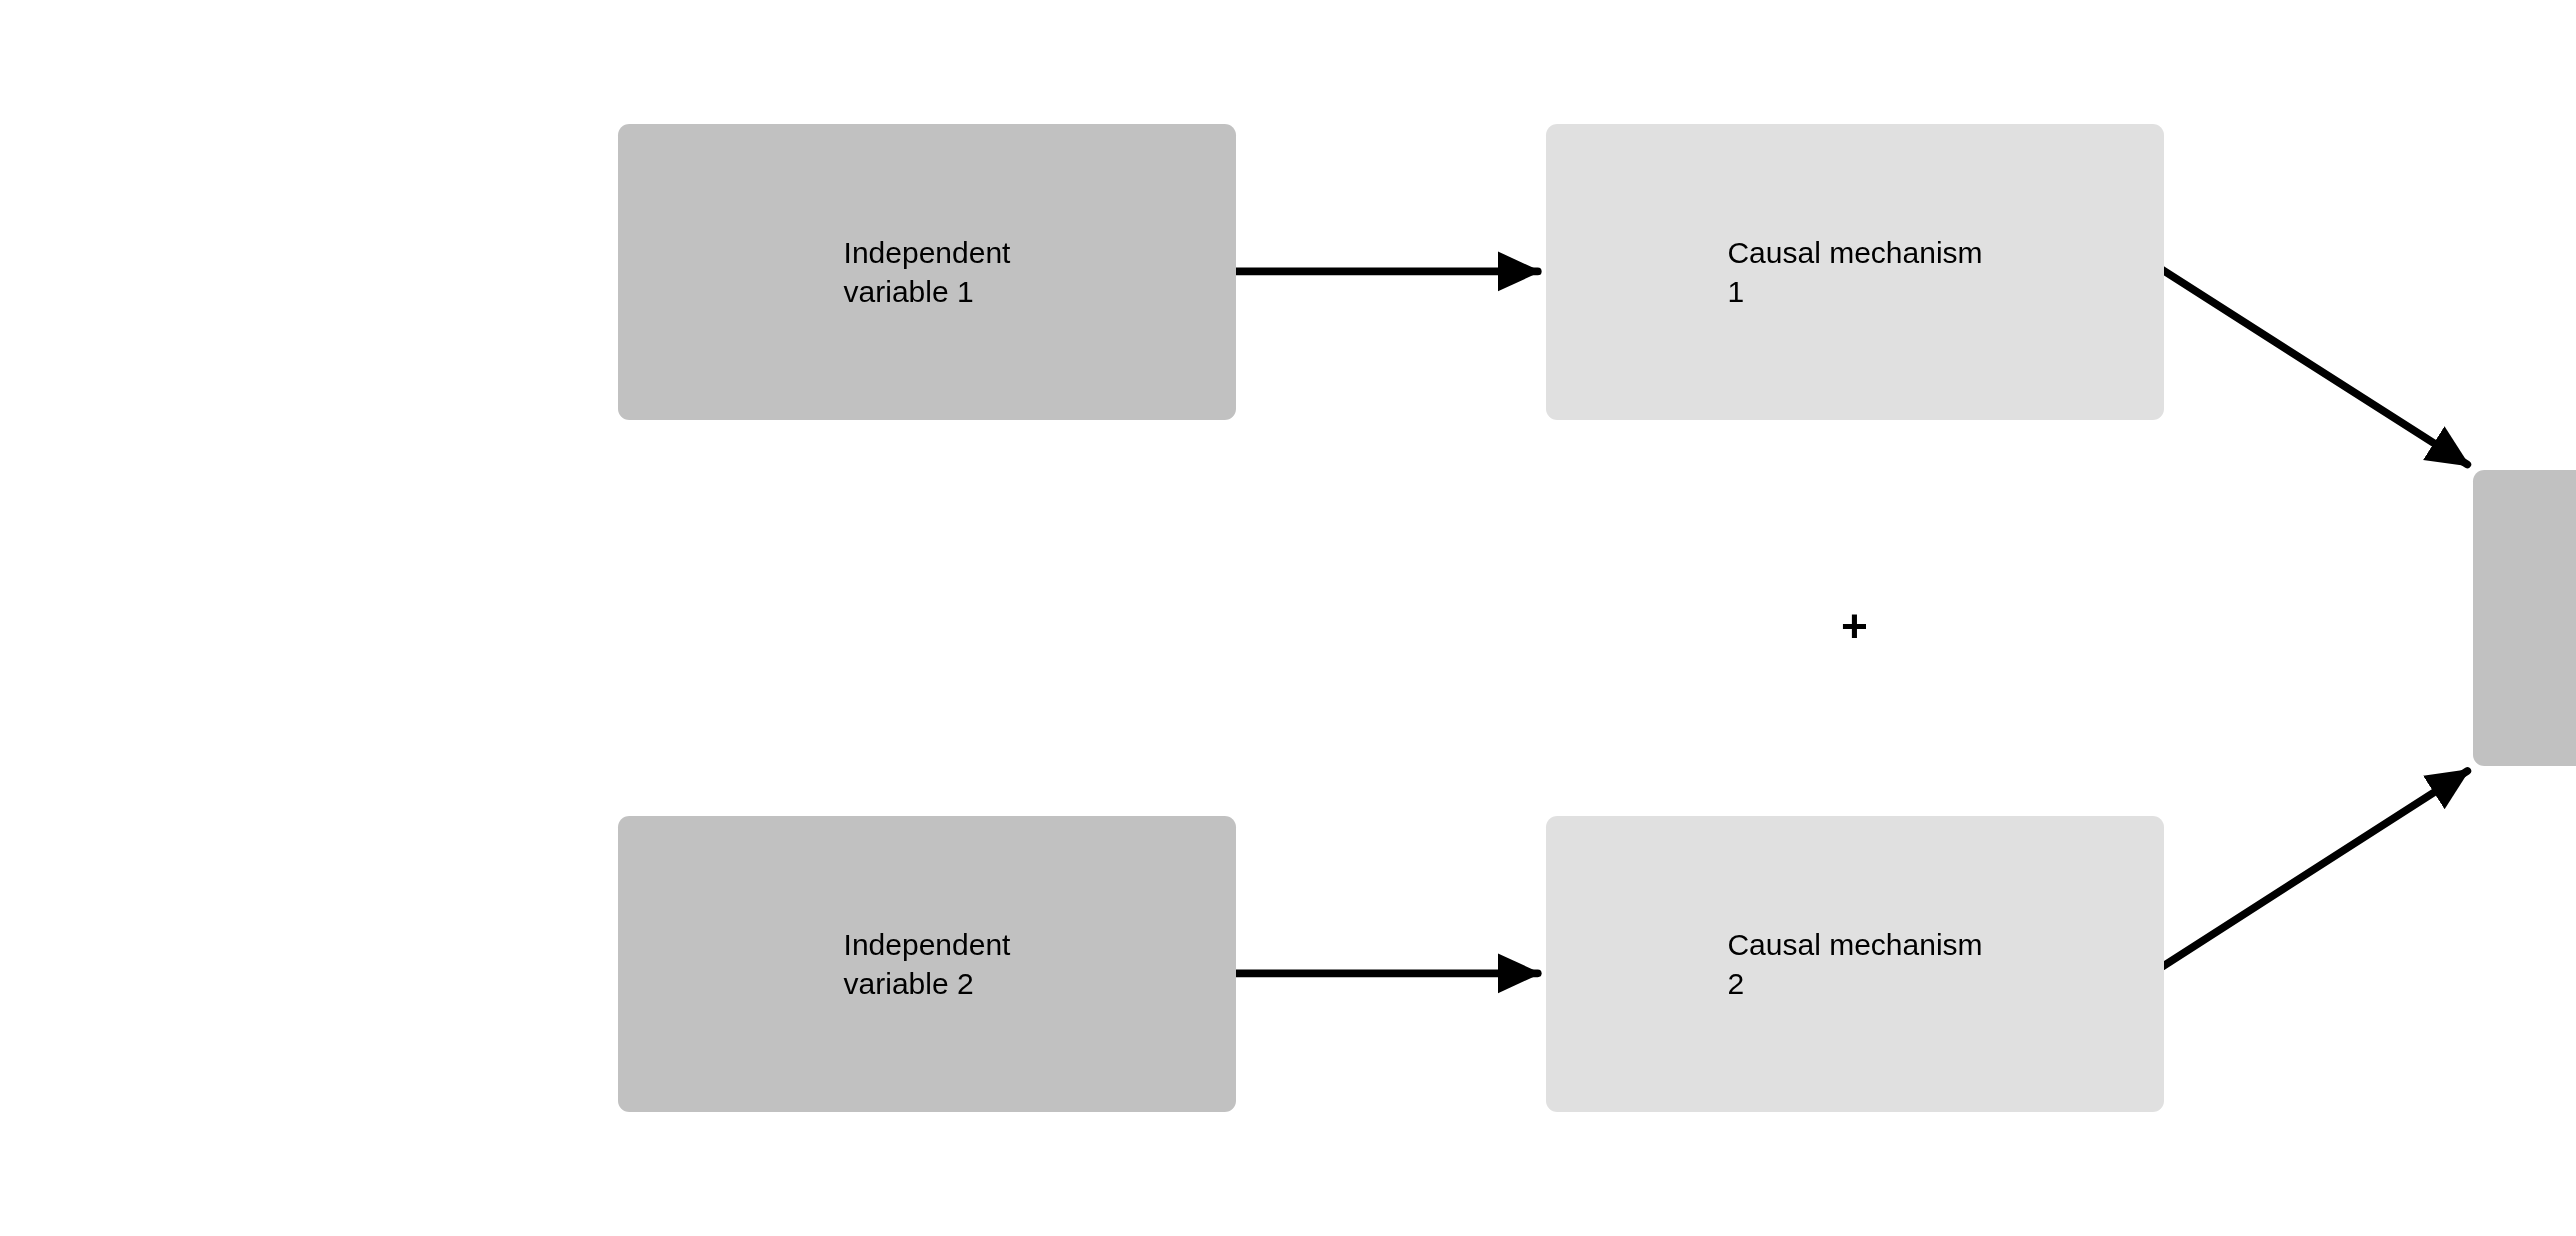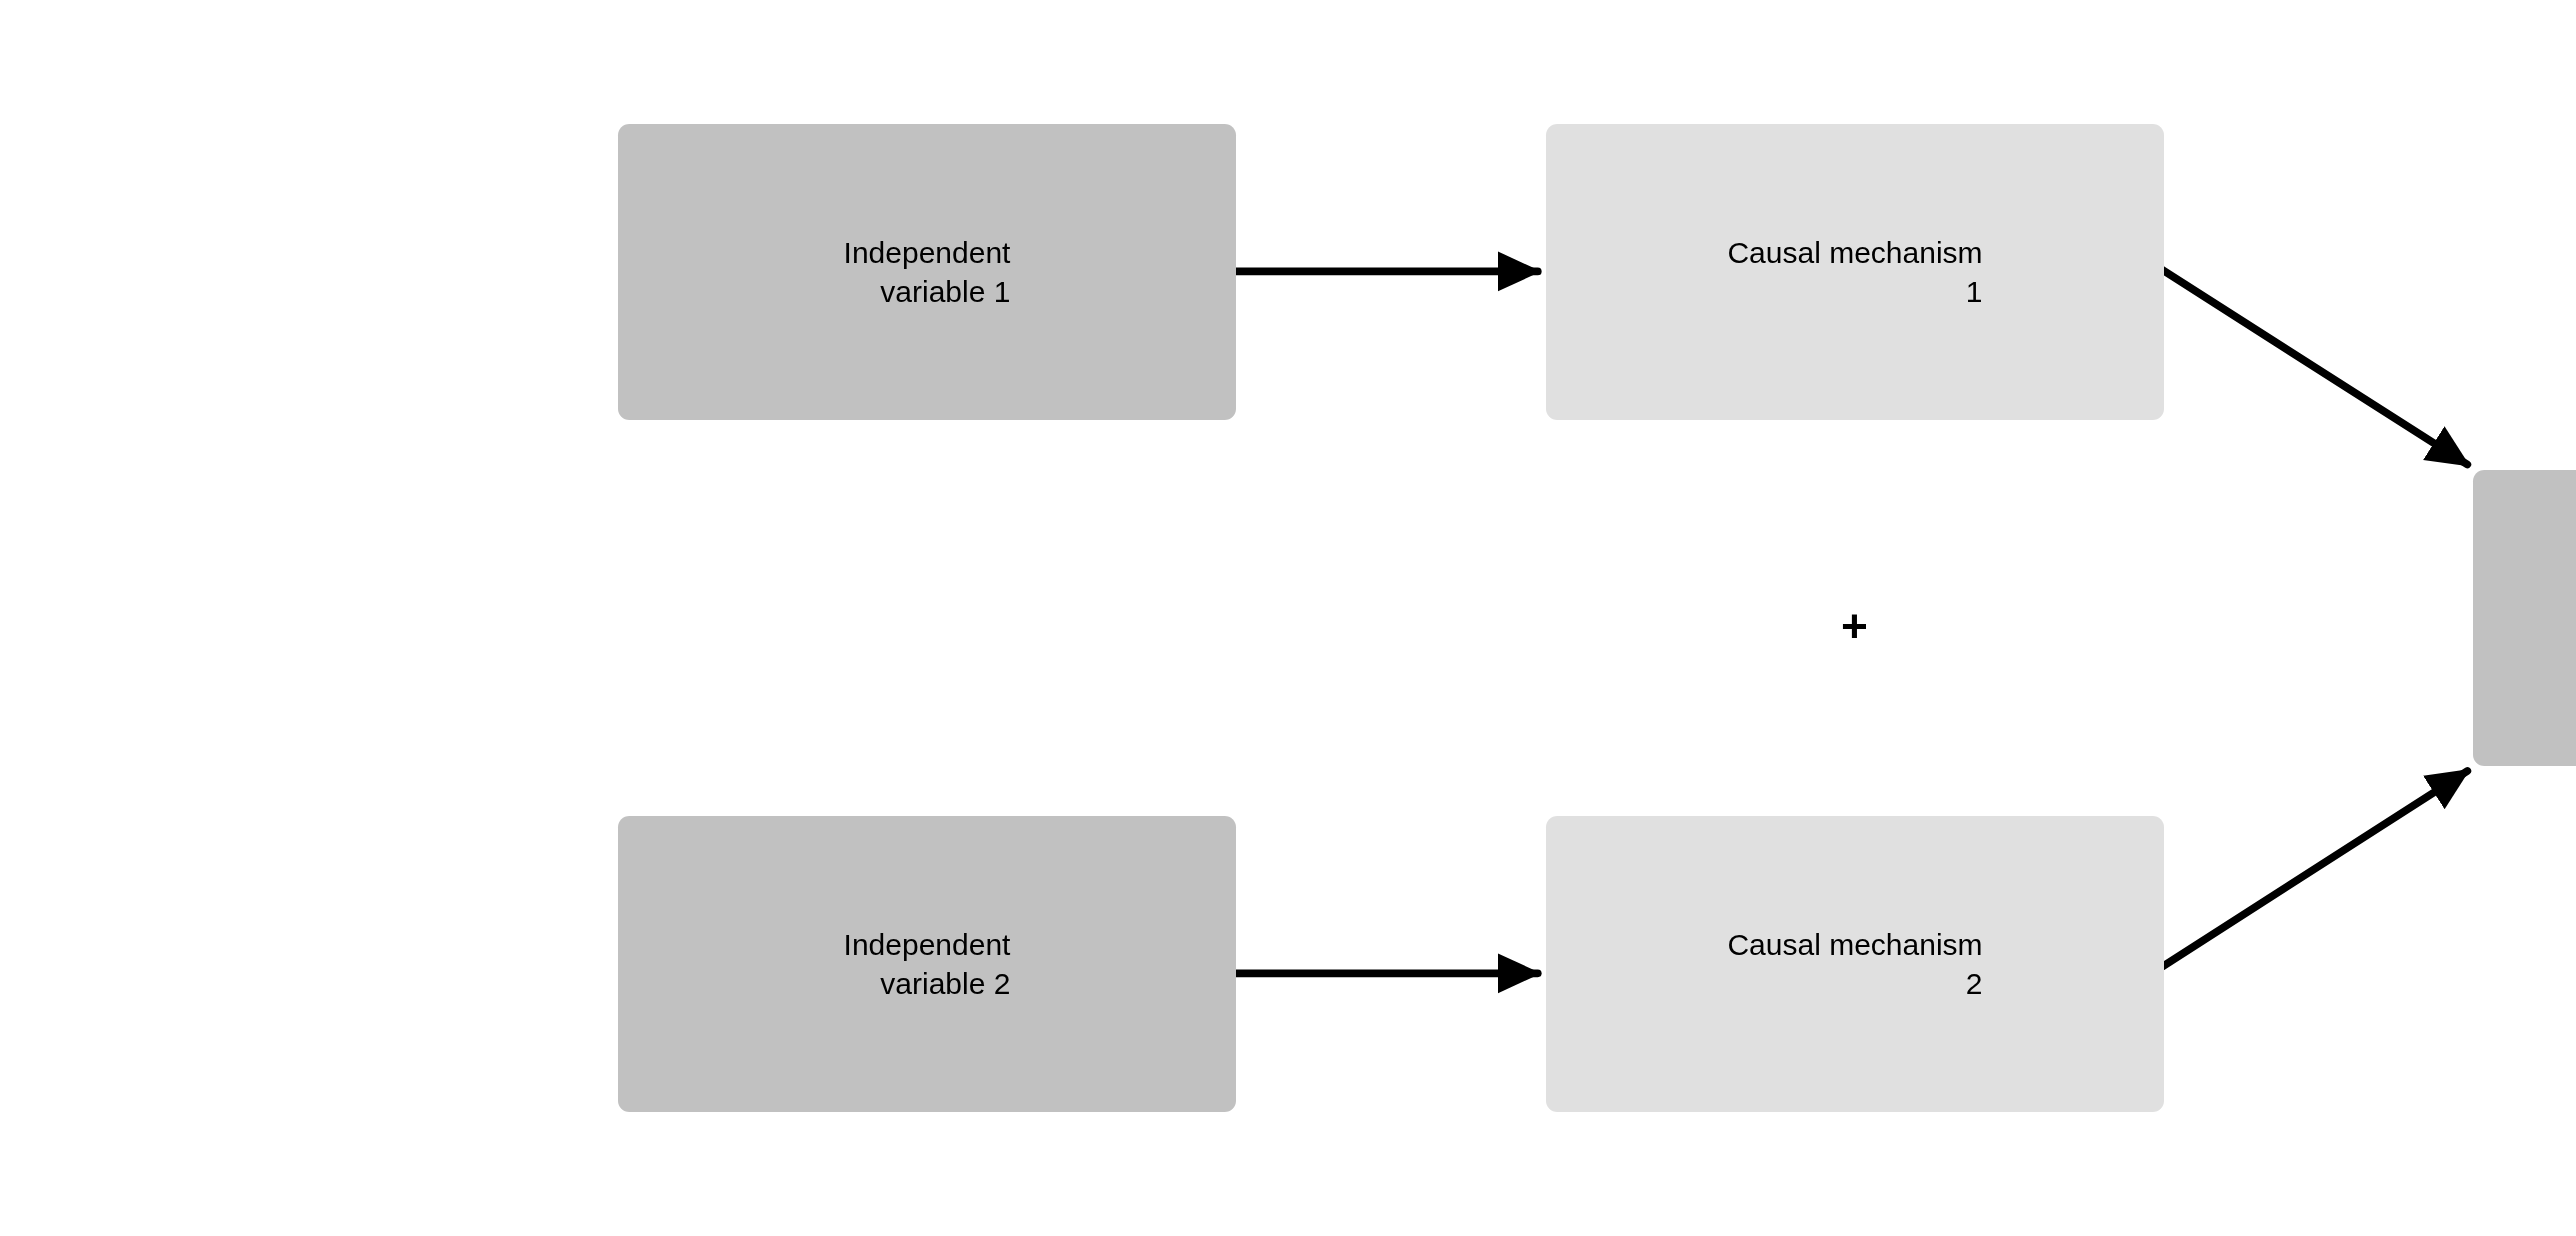--- a/index.html
+++ b/index.html
@@ -15,21 +15,21 @@
     overflow: hidden;
     font-family: "Liberation Sans", "DejaVu Sans", sans-serif;
   }
   .node {
     position: absolute;
     box-sizing: border-box;
     border-radius: 11.3px;
     display: flex;
     align-items: center;
     justify-content: center;
-    text-align: right;
+    text-align: left;
     color: #000000;
     font-size: 30px;
     line-height: 39px;
     font-weight: 400;
     white-space: pre-line;
     letter-spacing: 0px;
     user-select: none;
   }
   .node-iv1 {
     left: 618px; top: 124px;

